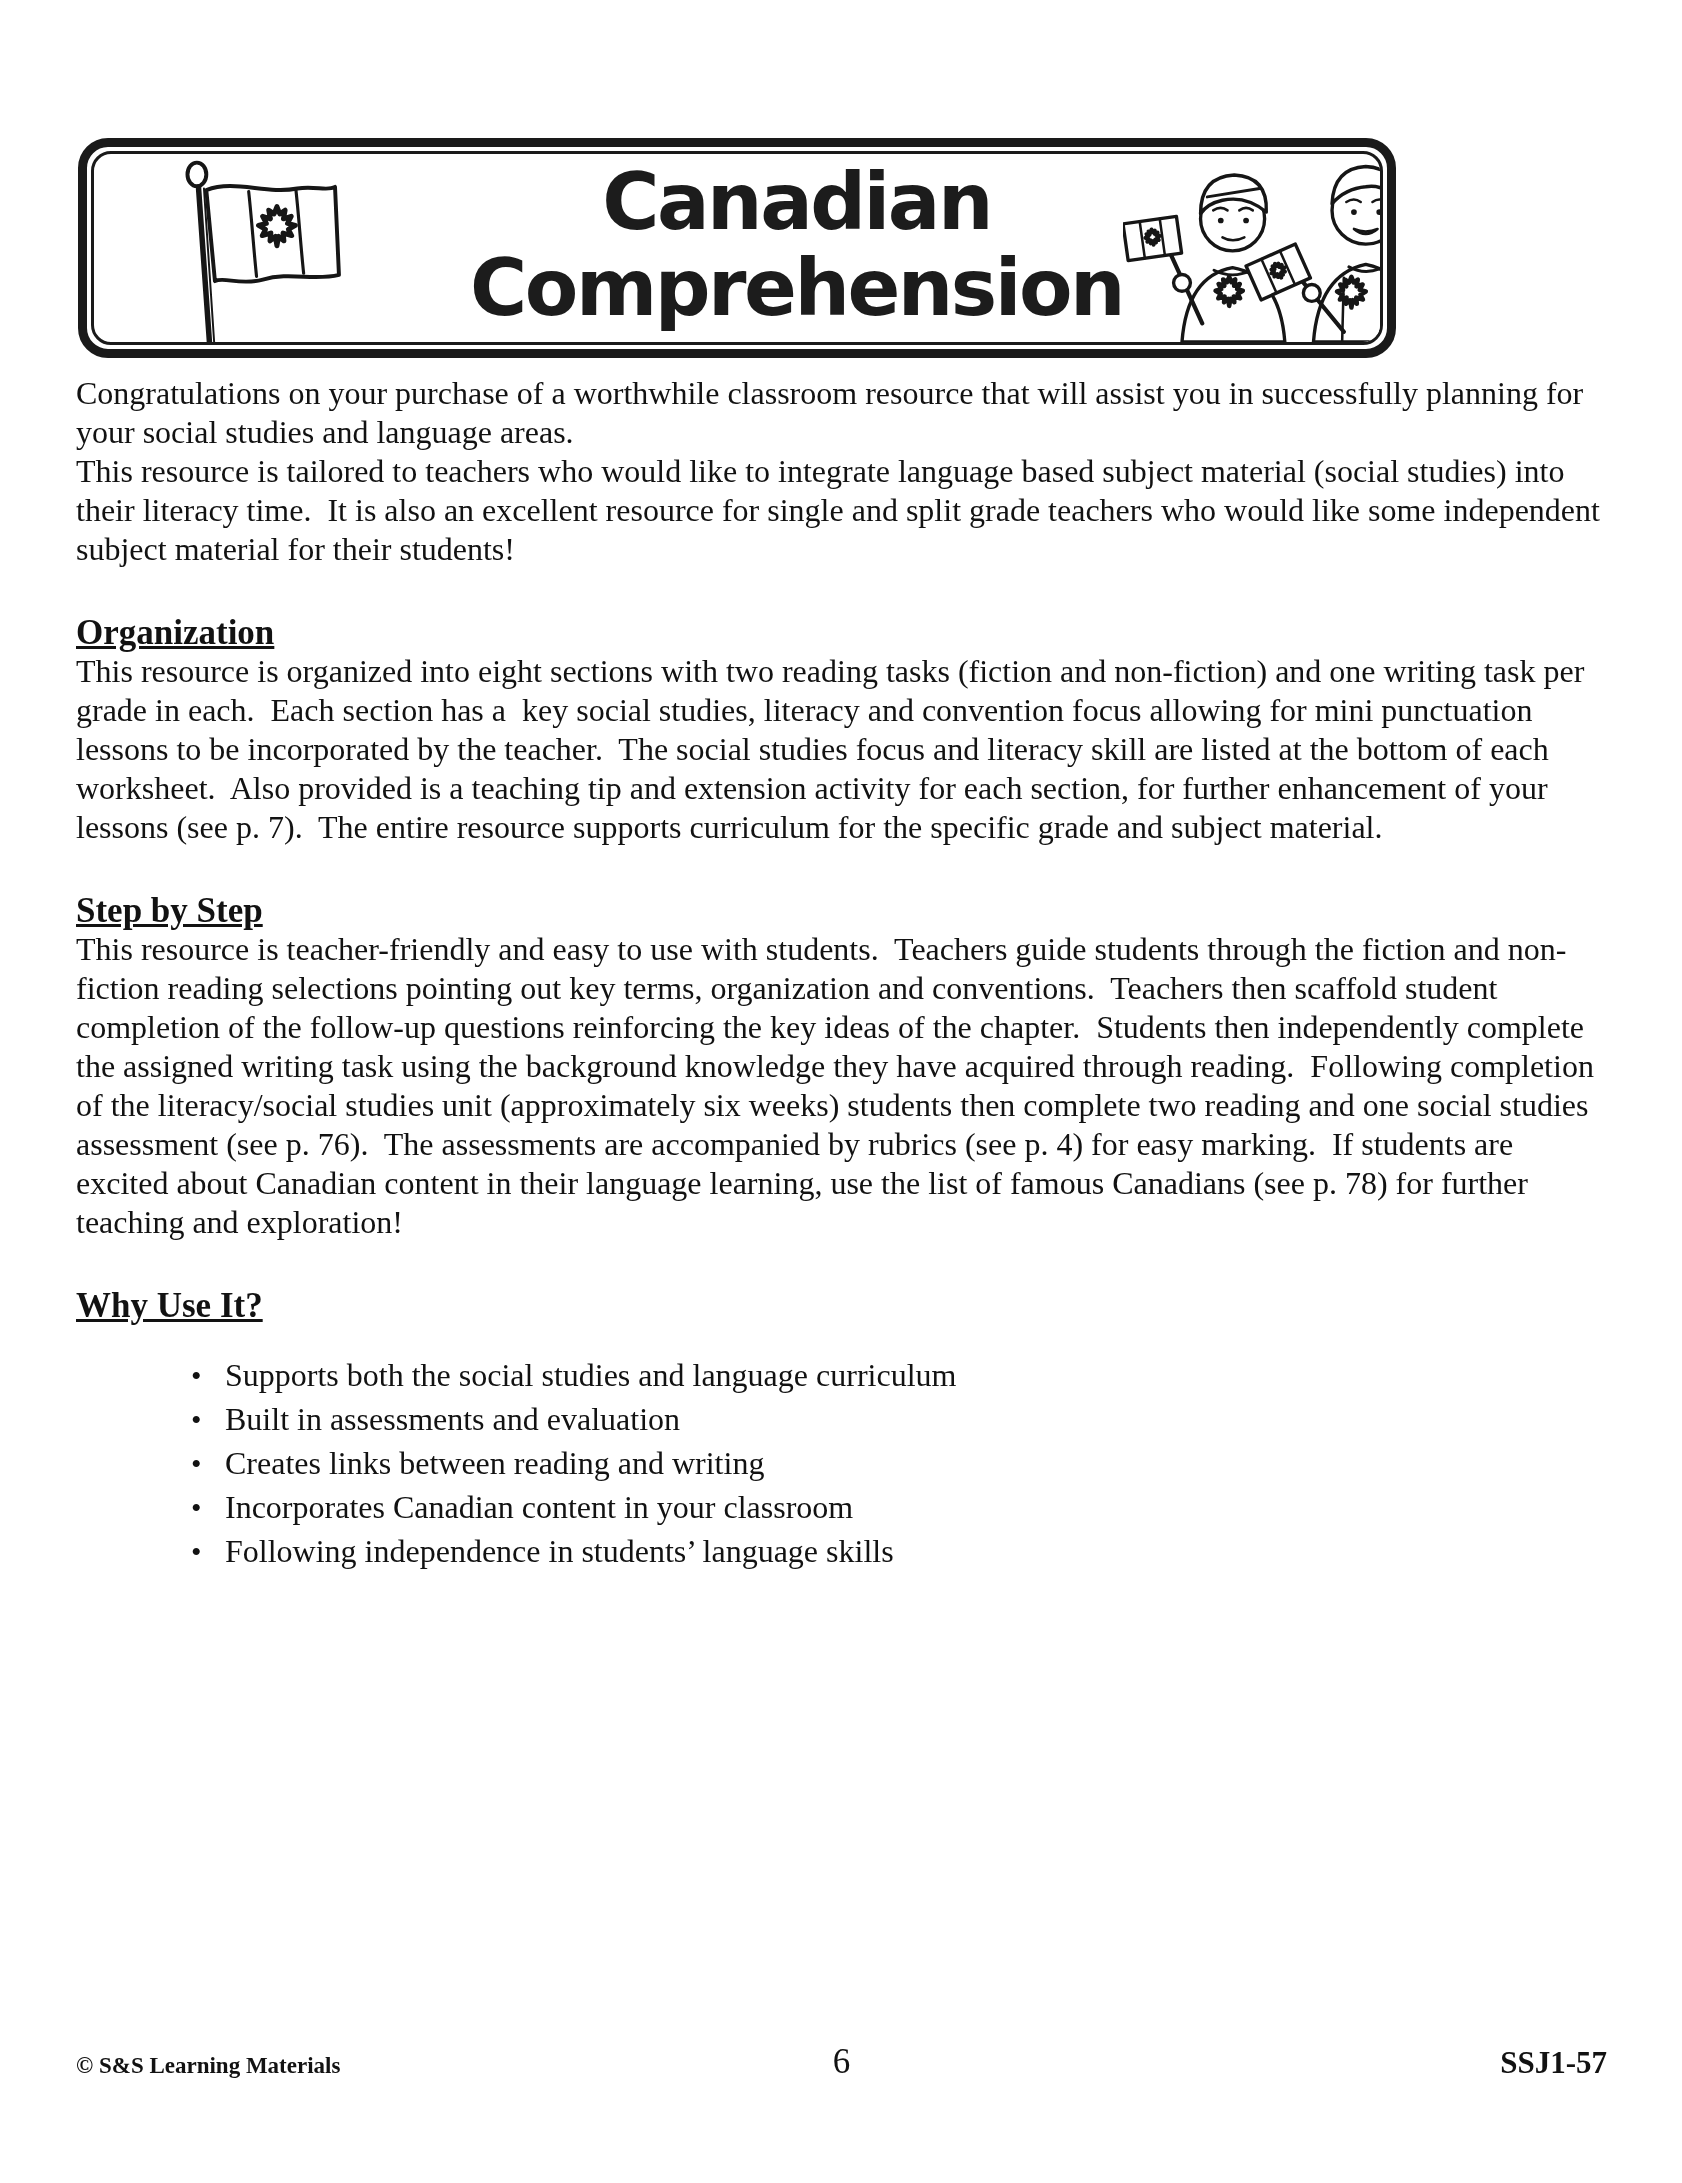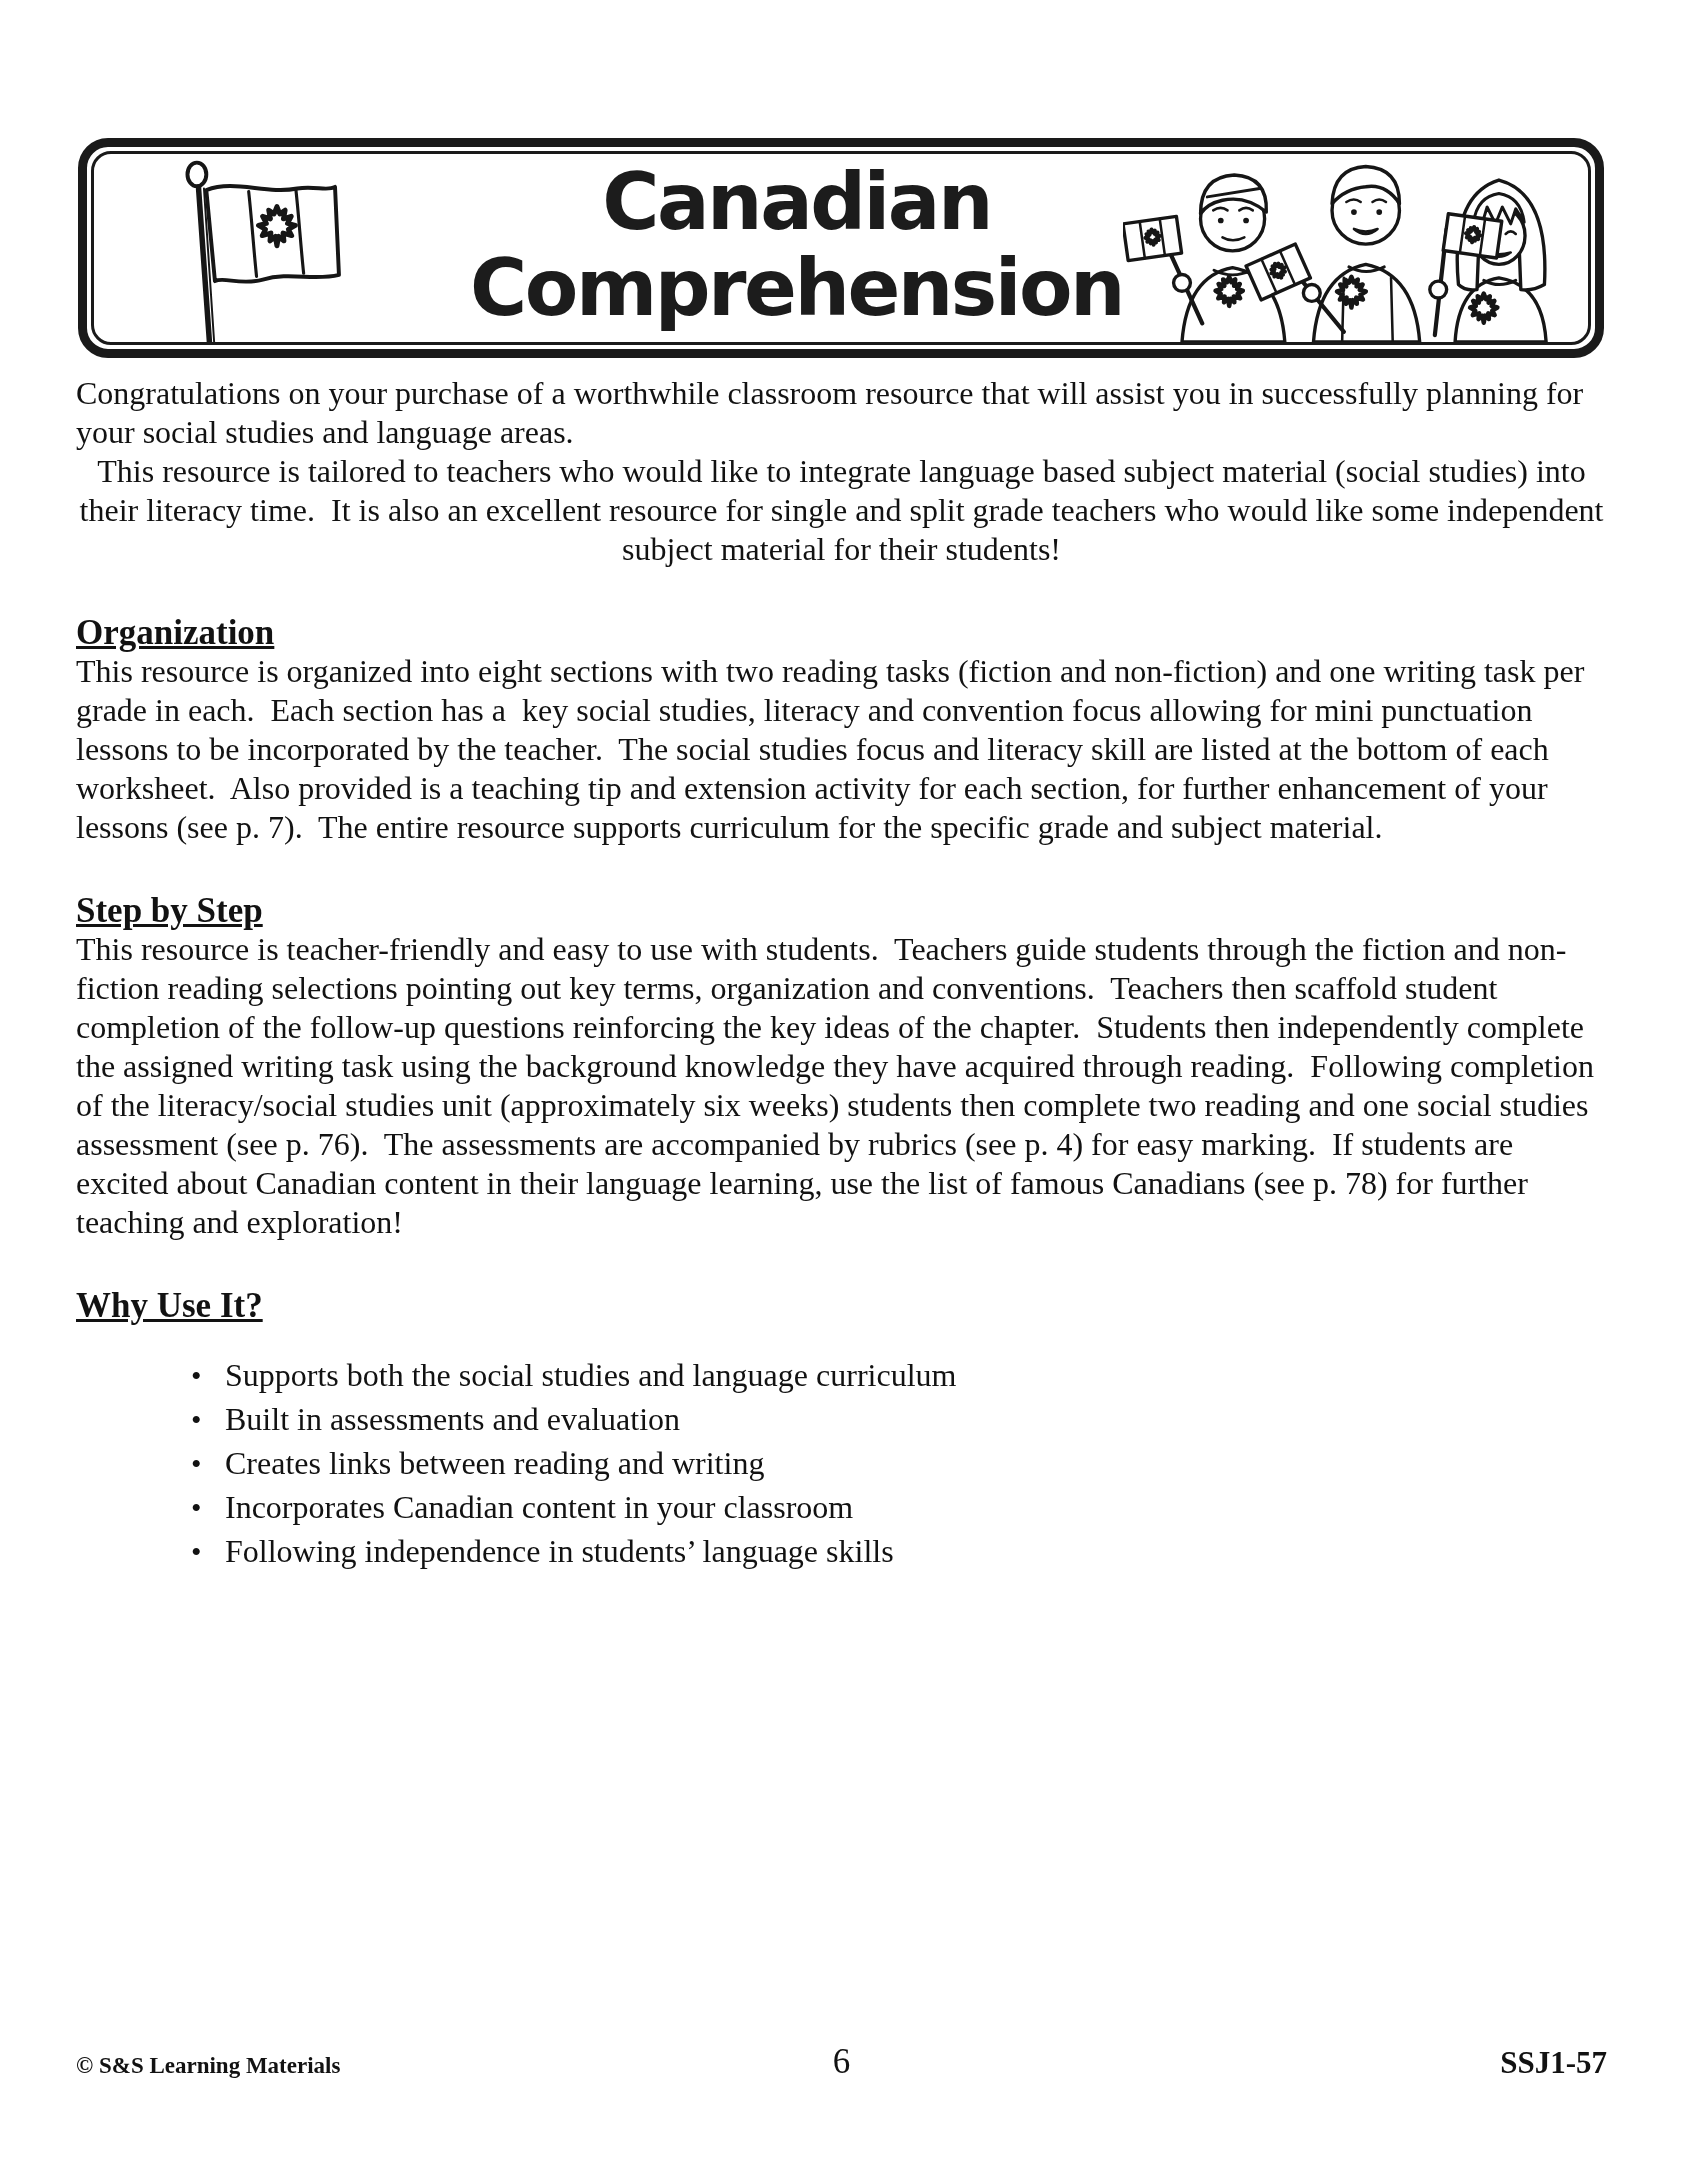--- a/index.html
+++ b/index.html
@@ -1,37 +1,37 @@
 <!DOCTYPE html>
 <html style="font-size:13px"><head>
 <meta charset="utf-8">
 <style>
   html,body{margin:0;padding:0;background:#ffffff;}
   .page{position:relative;width:1682px;height:2183px;background:#ffffff;overflow:hidden;
         font-family:"Liberation Serif",serif;color:#121212;}
 
   
-  .banner{position:absolute;left:78px;top:138px;width:1526px;height:220px;
+  .banner{position:absolute;left:78px;top:138px;width:1318px;height:220px;
           border:9px solid #1a1a1a;border-radius:30px;box-sizing:border-box;background:#fff;}
   .banner-inner{position:absolute;left:4.1px;top:4.1px;right:4.1px;bottom:4.1px;
           border:3.3px solid #1a1a1a;border-radius:20px;box-sizing:border-box;
           display:flex;align-items:flex-end;justify-content:space-between;overflow:hidden;background:#fff;}
   .flag-art{flex:0 0 auto;margin:3.3px 0 0 15px;align-self:flex-start;}
   .kids-art{flex:0 0 auto;align-self:flex-end;margin-right:5px;}
   .banner-title{flex:1 1 auto;text-align:center;align-self:center;
           font-family:"DejaVu Sans",sans-serif;font-weight:bold;color:#1c1c1c;
           font-size:78px;line-height:1.09;letter-spacing:-2.5px;margin-top:-5px;}
 
   
   #content{position:absolute;left:76px;top:374px;width:1531px;font-size:32px;line-height:39px;}
   #content h1{font-size:42px;line-height:44px;text-align:center;font-weight:bold;margin:30px 0 0 0;}
   #content h2{font-size:35px;line-height:39px;font-weight:bold;margin:44px 0 0 0;text-decoration:underline;}
   #content p{margin:0;white-space:pre-wrap;}
   p.first{margin-top:46px;}
-  p.second{margin-top:30px;text-align:center;}
+  p.second{margin-top:30px;}
   p.section-body{margin-top:23px;}
   ul.benefits{list-style:none;margin:28px 0 0 0;padding:0 0 0 115px;}
   ul.benefits li{position:relative;padding-left:34px;line-height:44px;}
   ul.benefits li::before{content:"\2022";position:absolute;left:0;top:0.8px;font-size:30px;}
 
   
   .footer{position:absolute;left:76px;top:2042px;width:1531px;display:grid;
           grid-template-columns:1fr auto 1fr;align-items:baseline;}
   .footer .left{font-size:23px;font-weight:bold;justify-self:start;}
   .footer .page-num{font-size:35px;justify-self:center;}

